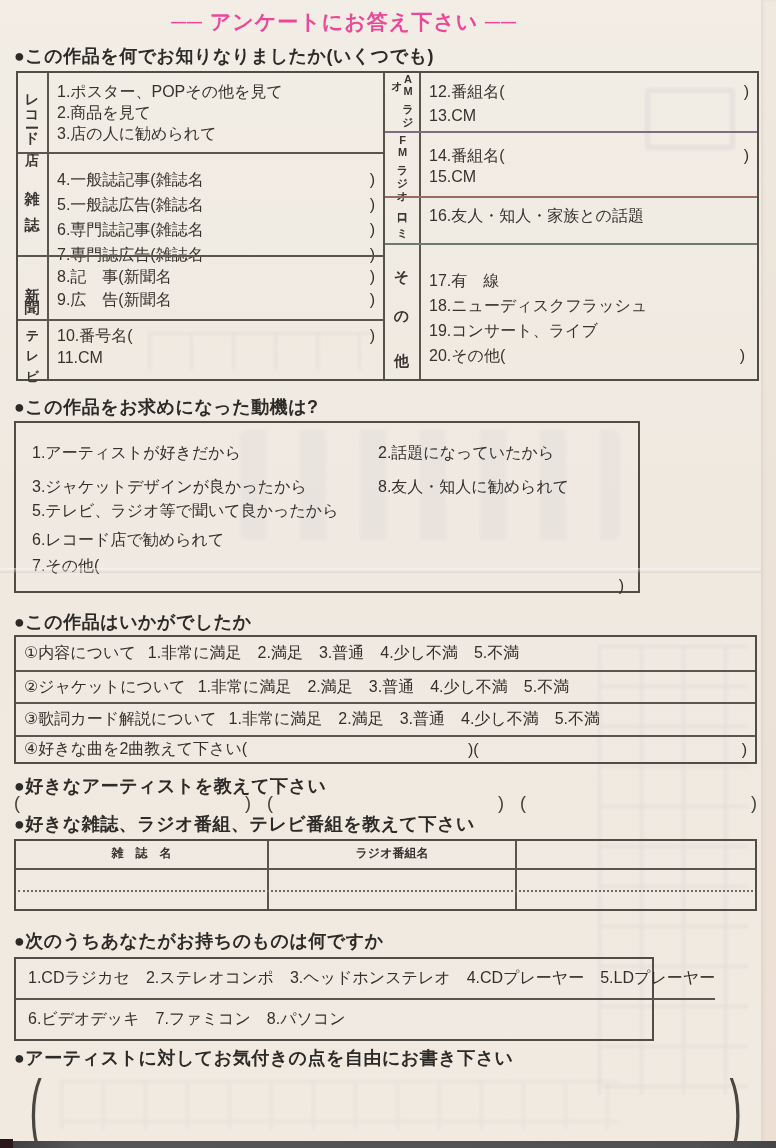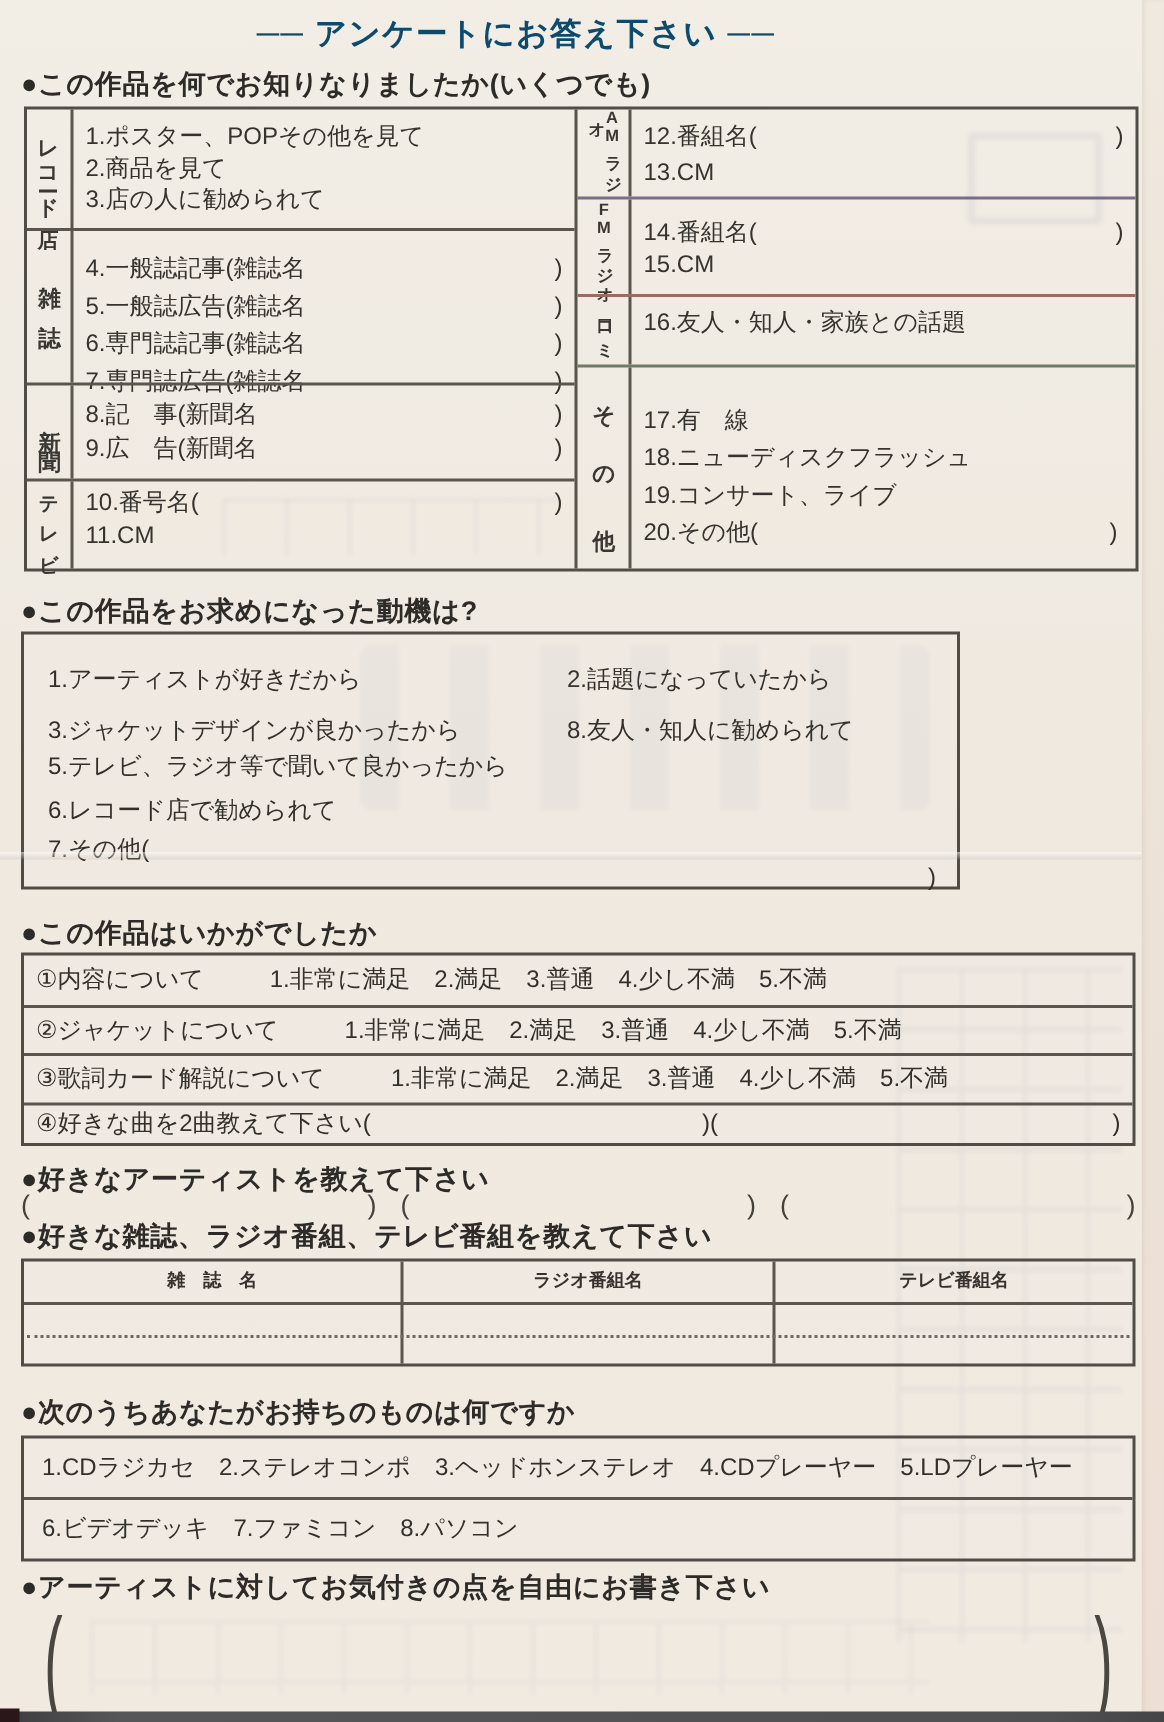--- a/index.html
+++ b/index.html
@@ -7,21 +7,21 @@
     width:776px;height:1148px;position:relative;overflow:hidden;
     background:linear-gradient(180deg,#f2ede5 0%,#efe9e0 45%,#f0eae1 100%);
     font-family:"Liberation Sans","DejaVu Sans",sans-serif;
     color:#33302b;
     -webkit-font-smoothing:antialiased;
   }
   .abs{position:absolute;}
   
   .title{
     top:8px;left:0;width:688px;text-align:center;
-    font-size:21px;font-weight:bold;letter-spacing:1px;color:#0c4a6e;
+    font-size:21px;font-weight:bold;letter-spacing:1px;color:#ec4899;
   }
   .heading{
     font-size:18px;font-weight:bold;color:#2d2b27;letter-spacing:.5px;white-space:nowrap;
   }
   
   .formbox{border:2px solid #504d46;box-sizing:border-box;background:rgba(255,255,255,0.03);}
   
   #table1{left:16px;top:71px;width:743px;height:310px;display:flex;}
   .t1-half{display:grid;box-sizing:border-box;}
   #t1-left{width:365px;grid-template-rows:79px 103px 64px auto;}
@@ -52,35 +52,35 @@
   .g6{padding-top:12px;line-height:21px;}
   .g7{padding-top:8px;line-height:20px;}
   .g8{padding-top:23px;line-height:25px;padding-right:12px;}
   
   #box2{left:14px;top:421px;width:626px;height:172px;}
   .q2-line{position:absolute;left:16px;right:14px;font-size:16px;white-space:nowrap;display:flex;}
   .q2-col2{position:absolute;left:346px;top:0;}
   .q2-close{margin-left:auto;}
   
   #box3{left:14px;top:635px;width:743px;height:129px;display:grid;grid-template-rows:33px 32px 33px auto;}
-  .q3-row{display:flex;align-items:center;padding-left:8px;padding-right:8px;font-size:16px;white-space:nowrap;box-sizing:border-box;position:relative;gap:32px;}
+  .q3-row{display:flex;align-items:center;padding-left:8px;padding-right:8px;font-size:16px;white-space:nowrap;box-sizing:border-box;position:relative;}
   .q3-row .opts{margin-left:12px;}
   .q3-mid{position:absolute;left:452px;}
   .q3-close{margin-left:auto;}
   
   #q4-line{left:14px;top:793px;width:743px;height:22px;display:flex;gap:16px;font-size:18px;color:#45423c;}
   .slot{flex:1;display:flex;justify-content:space-between;}
   
   #table5{left:14px;top:839px;width:743px;height:72px;position:absolute;}
   .t5-vline{position:absolute;top:0;bottom:0;width:2px;background:#5a564e;}
   .t5-hline{position:absolute;left:0;right:0;top:27px;height:2px;background:#5a564e;}
   .t5-dotted{position:absolute;left:2px;right:2px;top:49px;border-top:2px dotted #6e6a60;}
   .t5-head{position:absolute;top:4px;font-size:12px;font-weight:bold;color:#35322d;text-align:center;}
   
-  #box6{left:14px;top:957px;width:743px;height:84px;display:grid;grid-template-rows:39px auto;}
+  #box6{left:14px;top:957px;width:640px;height:84px;display:grid;grid-template-rows:39px auto;}
   .q6-row{display:flex;align-items:center;padding-left:12px;font-size:16px;white-space:nowrap;box-sizing:border-box;}
   
   .big-paren{font-size:82px;font-weight:400;color:#4a4740;transform:scaleX(.45);transform-origin:center;line-height:1;}
   
   .crease{left:0;width:776px;height:5px;background:linear-gradient(180deg,rgba(255,255,255,.55),rgba(140,128,110,.16));pointer-events:none;}
   #scan-right{right:0;top:0;bottom:0;width:15px;background:linear-gradient(180deg,#efe9df 0%,#ece2d7 55%,#eedfd5 100%);box-shadow:inset 2px 0 3px rgba(160,130,120,.12);}
   #scan-bottom{left:0;bottom:0;width:776px;height:7px;background:linear-gradient(90deg,#3c3b3d,#565558 10%,#504f52 90%,#454447);}
   #scan-corner{left:0;bottom:0;width:13px;height:9px;background:#2a171a;}
   .ghost{pointer-events:none;opacity:.07;filter:blur(1.5px);}
   .ghost-box{border:5px solid #55557a;border-radius:4px;}
@@ -311,21 +311,20 @@
 </div>
 
 <div class="abs heading" style="left:14px;top:812px;">●好きな雑誌、ラジオ番組、テレビ番組を教えて下さい</div>
 <div class="formbox" id="table5">
   <div class="t5-vline" style="left:251px;"></div>
   <div class="t5-vline" style="left:499px;"></div>
   <div class="t5-hline"></div>
   <div class="t5-dotted"></div>
   <div class="t5-head" style="left:0;width:251px;">雑　誌　名</div>
   <div class="t5-head" style="left:253px;width:246px;">ラジオ番組名</div>
-  <div class="t5-head" style="left:501px;right:0;">テレビ番組名</div>
 </div>
 
 <div class="abs heading" style="left:14px;top:929px;">●次のうちあなたがお持ちのものは何ですか</div>
 <div class="abs formbox" id="box6">
   <div class="q6-row">1.CDラジカセ　2.ステレオコンポ　3.ヘッドホンステレオ　4.CDプレーヤー　5.LDプレーヤー</div>
   <div class="q6-row bt">6.ビデオデッキ　7.ファミコン　8.パソコン</div>
 </div>
 
 <div class="abs heading" style="left:14px;top:1046px;">●アーティストに対してお気付きの点を自由にお書き下さい</div>
 <div class="abs big-paren" style="left:22px;top:1068px;">(</div>

